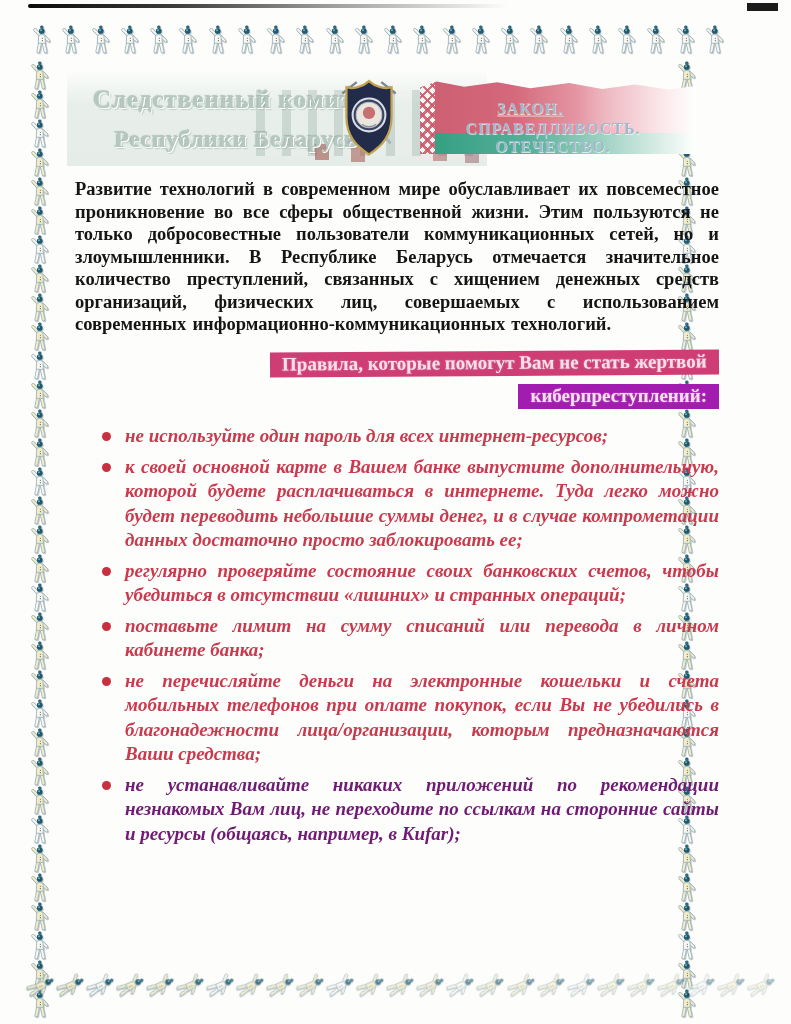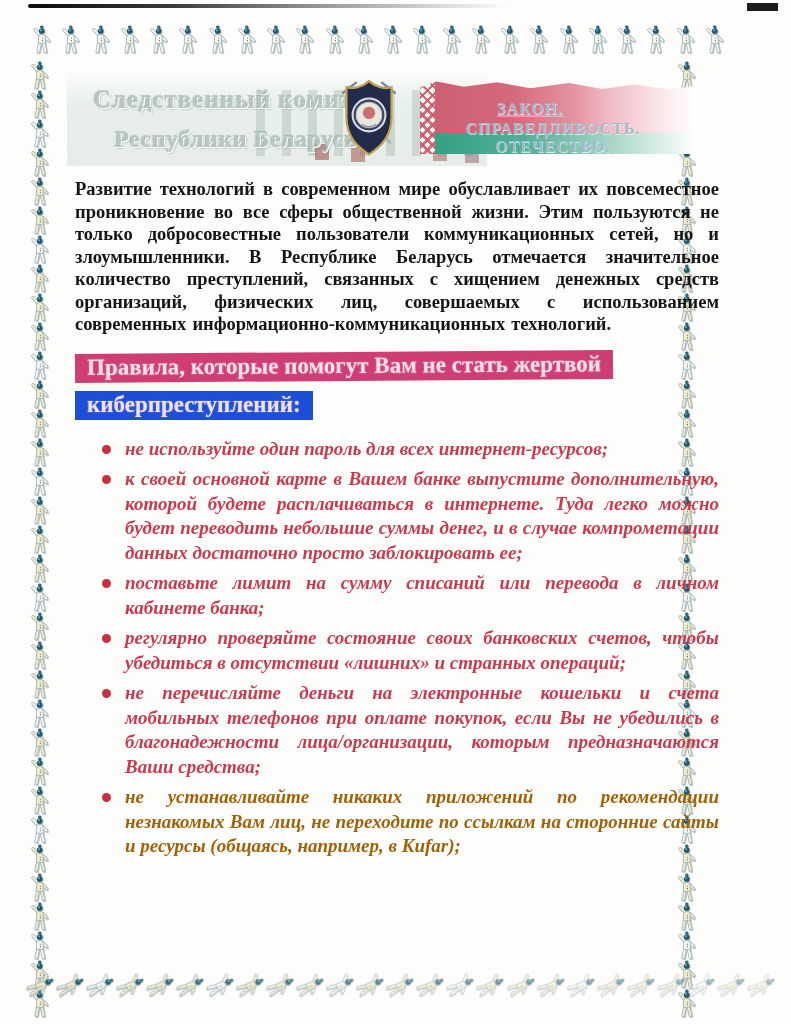--- a/index.html
+++ b/index.html
@@ -51,21 +51,21 @@
   .flag .red{height:72%;background:linear-gradient(to right,#cd5f72 0%,#d4697b 30%,#e597a4 55%,#eeb7c0 65%,#fbeaec 88%,#fff 100%);}
   .flag .green{height:28%;background:linear-gradient(to right,#35a083 0%,#55af97 35%,#a9d6c8 68%,#fff 100%);}
   .motto{position:absolute;left:352px;top:30px;width:252px;z-index:4;
     color:#9fb9cb;font-weight:bold;letter-spacing:1px;text-shadow:.5px .5px 0 rgba(255,255,255,.7);}
   .motto .m1{font-size:16px;text-align:center;margin-right:46px;text-decoration:underline;}
   .motto .m2{font-size:16px;text-align:center;margin-top:2px;}
 
   .intro{margin:10px 0 0;font-size:18.5px;font-weight:bold;line-height:22.5px;
     color:#151515;text-align:justify;word-spacing:1.5px;}
 
-  .rules-title{margin:12px 0 0;text-align:left;font-size:23px;font-weight:bold;line-height:1.55;}
+  .rules-title{margin:12px 0 0;text-align:right;font-size:19px;font-weight:bold;line-height:1.55;}
   .rules-title .hl{background:#ce3e74;color:#f6dfe9;padding:1px 12px 3px;
     box-decoration-break:clone;-webkit-box-decoration-break:clone;
     text-shadow:0 0 2px rgba(255,255,255,.4);}
   .rules-title .row1{display:inline-block;transform:rotate(-.4deg);}
   .rules-title .row2{display:inline-block;margin-top:4px;}
 
   .rules-list{list-style:none;margin:14px 0 0;padding:0;}
   .rules-list li{position:relative;padding-left:50px;margin-bottom:6px;
     font-size:19px;font-weight:bold;font-style:italic;line-height:24.5px;
     color:#c93a4e;text-align:justify;}
@@ -2309,26 +2309,26 @@
       <div class="motto" style="color: rgb(159, 185, 203);">
         <div class="m1">ЗАКОН.</div>
         <div class="m2">СПРАВЕДЛИВОСТЬ. ОТЕЧЕСТВО.</div>
       </div>
     </header>
 
     <p class="intro" style="color: rgb(21, 21, 21);">Развитие технологий в современном мире обуславливает их повсеместное проникновение во все сферы общественной жизни. Этим пользуются не только добросовестные пользователи коммуникационных сетей, но и злоумышленники. В Республике Беларусь отмечается значительное количество преступлений, связанных с хищением денежных средств организаций, физических лиц, совершаемых с использованием современных информационно-коммуникационных технологий.</p>
 
     <h1 class="rules-title">
       <span class="row1"><span class="hl" style="background: rgb(206, 62, 116); color: rgb(246, 223, 233);">Правила, которые помогут Вам не стать жертвой</span></span><br>
-      <span class="row2"><span class="hl" style="background: #1d4ed8; color: rgb(246, 223, 233);">киберпреступлений:</span></span>
+      <span class="row2"><span class="hl" style="background: #a21caf; color: rgb(246, 223, 233);">киберпреступлений:</span></span>
     </h1>
 
     <ul class="rules-list">
         <li style="color: rgb(201, 58, 78);">не используйте один пароль для всех интернет-ресурсов;</li>
         <li style="color: rgb(201, 58, 78);">к своей основной карте в Вашем банке выпустите дополнительную, которой будете расплачиваться в интернете. Туда легко можно будет переводить небольшие суммы денег, и в случае компрометации данных достаточно просто заблокировать ее;</li>
+        <li style="color: rgb(201, 58, 78);">регулярно проверяйте состояние своих банковских счетов, чтобы убедиться в отсутствии «лишних» и странных операций;</li>
         <li style="color: rgb(201, 58, 78);">поставьте лимит на сумму списаний или перевода в личном кабинете банка;</li>
-        <li style="color: rgb(201, 58, 78);">регулярно проверяйте состояние своих банковских счетов, чтобы убедиться в отсутствии «лишних» и странных операций;</li>
         <li style="color: rgb(201, 58, 78);">не перечисляйте деньги на электронные кошельки и счета мобильных телефонов при оплате покупок, если Вы не убедились в благонадежности лица/организации, которым предназначаются Ваши средства;</li>
-        <li style="color: #a16207;">не устанавливайте никаких приложений по рекомендации незнакомых Вам лиц, не переходите по ссылкам на сторонние сайты и ресурсы (общаясь, например, в Kufar);</li>
+        <li style="color: #701a75;">не устанавливайте никаких приложений по рекомендации незнакомых Вам лиц, не переходите по ссылкам на сторонние сайты и ресурсы (общаясь, например, в Kufar);</li>
       </ul>
 
   </div>
 </div>
 
 </body></html>

